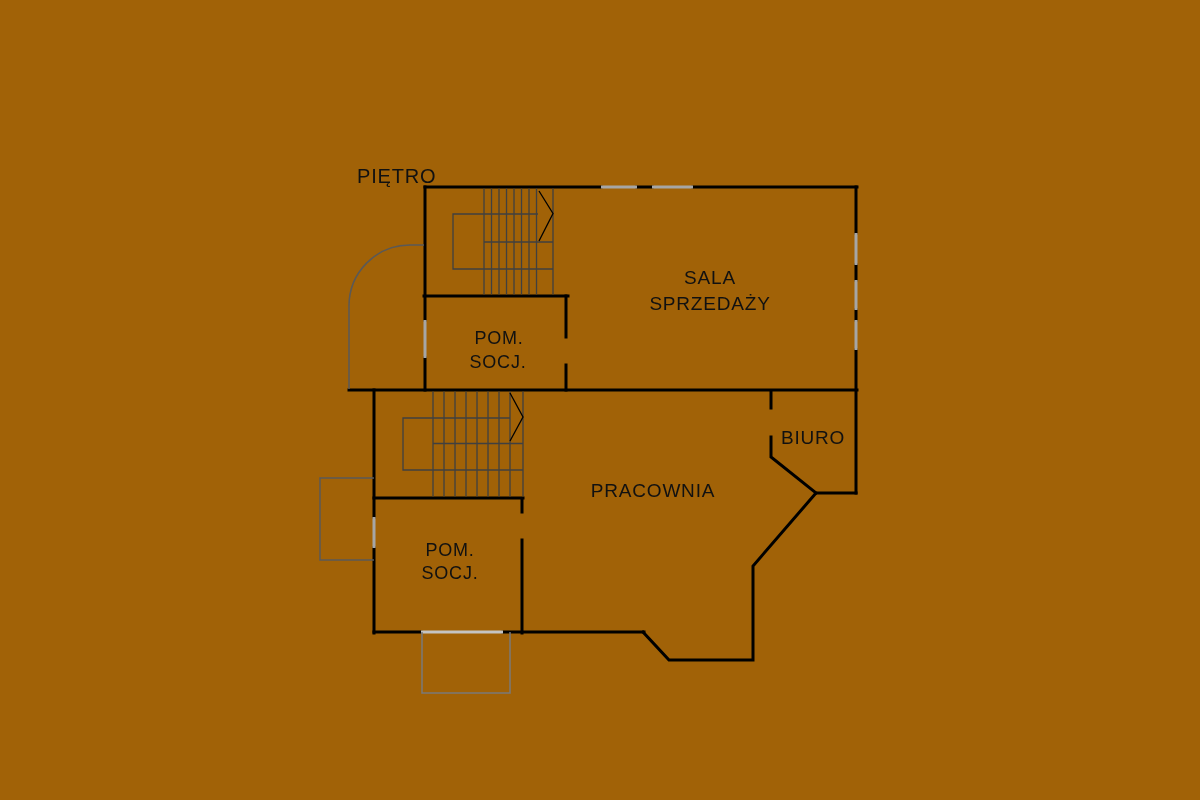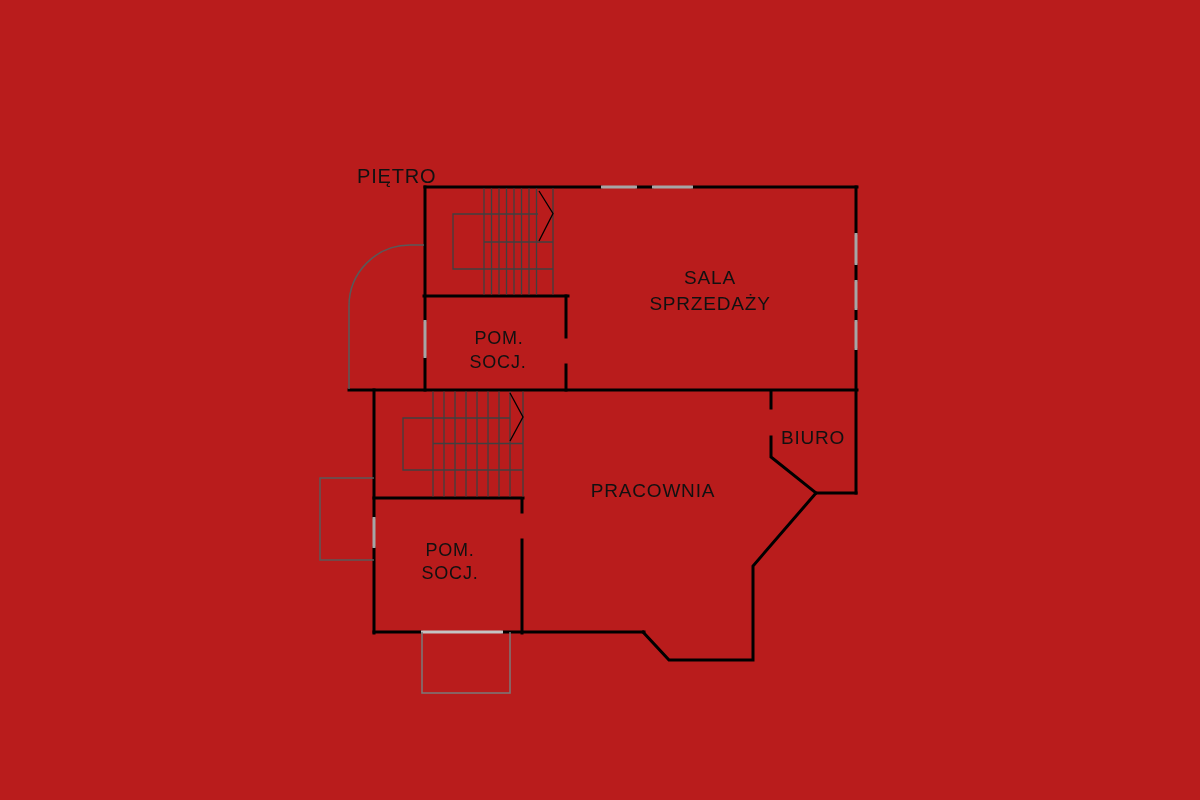--- a/index.html
+++ b/index.html
@@ -5,21 +5,21 @@
   html, body {
     margin: 0;
     padding: 0;
     background: #ffffff;
     font-family: "Liberation Sans", "DejaVu Sans", sans-serif;
   }
   .canvas {
     position: relative;
     width: 1200px;
     height: 800px;
-    background: #b91c1c;
+    background: #a16207;
     overflow: hidden;
   }
   svg text {
     font-family: "Liberation Sans", "DejaVu Sans", sans-serif;
     letter-spacing: 0.8px;
   }
   .walls { stroke-width: 3; fill: none; stroke-linecap: square; }
   .opening { stroke-width: 3; fill: none; stroke-linecap: butt; }
   .thin { stroke-width: 1.3; fill: none; }
   .annex { stroke-width: 1.5; fill: none; }

